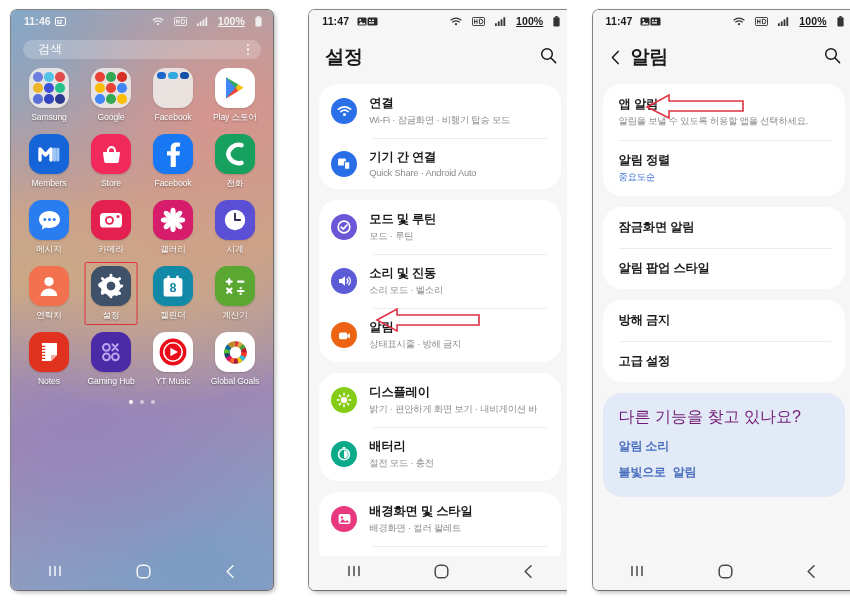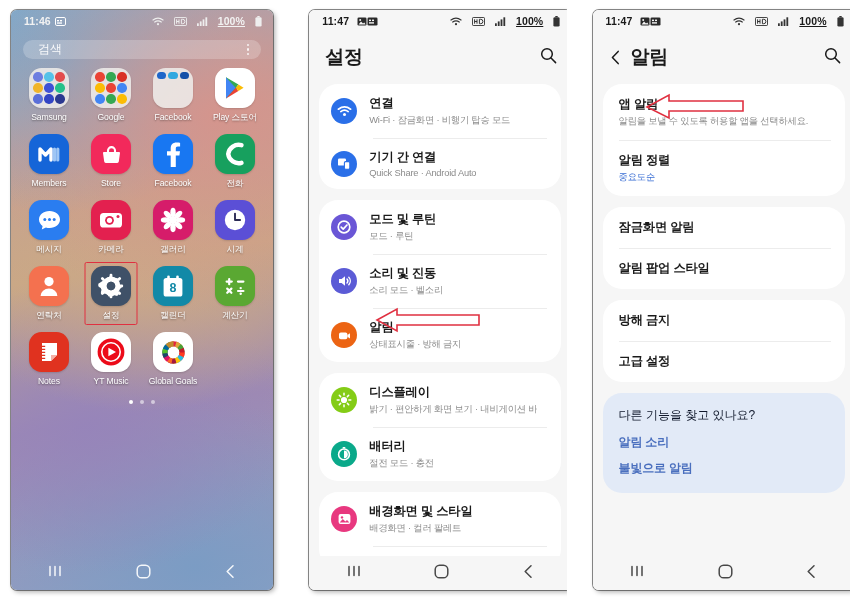--- a/index.html
+++ b/index.html
@@ -142,23 +142,23 @@
   .rowicon { width:26px;height:26px;border-radius:50%;flex:0 0 26px; display:flex;align-items:center;justify-content:center;}
   .rowtxt { display:flex; flex-direction:column; gap:2px; min-width:0;}
   .rowtitle { font-size:12.3px; font-weight:bold; letter-spacing:-.2px; }
   .rowsub { font-size:9.3px; color:#8b8b8b; letter-spacing:-.2px; white-space:nowrap; overflow:hidden;}
   .rowsub.blue { color:#3b6fd4; }
   .card.plain .row { padding: 12px 16px; }
 
   .tipcard {
     background:#e2eaf7; border-radius:19px; padding: 14px 16px 16px 16px; margin-bottom:11px;
   }
-  .tiptitle { font-size:12px; font-weight:normal; color:#0f172a; margin-bottom: 10px;}
+  .tiptitle { font-size:16px; font-weight:normal; color:#701a75; margin-bottom: 10px;}
   .tiplink { font-size:12px; color:#4a6fbe; font-weight:bold; margin-bottom:9px; letter-spacing:-.2px;}
-  .tiplink:last-child { margin-bottom:0; }
+  .tiplink:last-child { margin-bottom:0;font-family:Liberation Mono, monospace; }
 
   .settings .navbar { position:relative; height:34px; flex:0 0 34px; background:#f6f6f6; }
   .settings .navbar .nb { color:#3a3a3a; }
 
   
   .arrow { position:absolute; pointer-events:none; }
   svg.arrowsvg { display:block; overflow:visible; }
 </style>
 </head>
 <body>
@@ -441,20 +441,31 @@
                   <path d="M4 3 h15 v12 l-6 6 H4 Z" fill="#fff"></path>
                   <path d="M13 21 v-6 h6 Z" fill="#f4b0a6"></path>
                   <g stroke="#e0321f" stroke-width="1.3">
                     <path d="M4 6.4 h3.2M4 9.4 h3.2M4 12.4 h3.2M4 15.4 h3.2M4 18.4 h3.2"></path>
                   </g>
                 </svg>
             </div>
             <div class="applabel">Notes</div>
           </div>
 
+          <div class="appcell">
+            <div class="appicon" style="background:#4b2aa8">
+              <svg width="24" height="24" viewBox="0 0 24 24">
+                <circle cx="7.4" cy="7.4" r="3.4" fill="none" stroke="#b9a6ef" stroke-width="2"></circle>
+                <path d="M13.4 4.2 l5.4 6.2 M18.8 4.2 l-5.4 6.2" stroke="#b9a6ef" stroke-width="2" stroke-linecap="round"></path>
+                <circle cx="7.4" cy="16.8" r="3.4" fill="none" stroke="#b9a6ef" stroke-width="2"></circle>
+                <circle cx="16.4" cy="16.8" r="3.4" fill="none" stroke="#b9a6ef" stroke-width="2"></circle>
+              </svg>
+            </div>
+            <div class="applabel">Gaming Hub</div>
+          </div>
 
           <div class="appcell">
             <div class="appicon" style="background:#fff">
               <svg width="30" height="30" viewBox="0 0 30 30">
                   <circle cx="15" cy="15" r="13.4" fill="#ec0b19"></circle>
                   <circle cx="15" cy="15" r="9.2" fill="none" stroke="#fff" stroke-width="1.6"></circle>
                   <path d="M12.4 10.8 L20 15 l-7.6 4.2 Z" fill="#fff"></path>
                 </svg>
             </div>
             <div class="applabel">YT Music</div>

